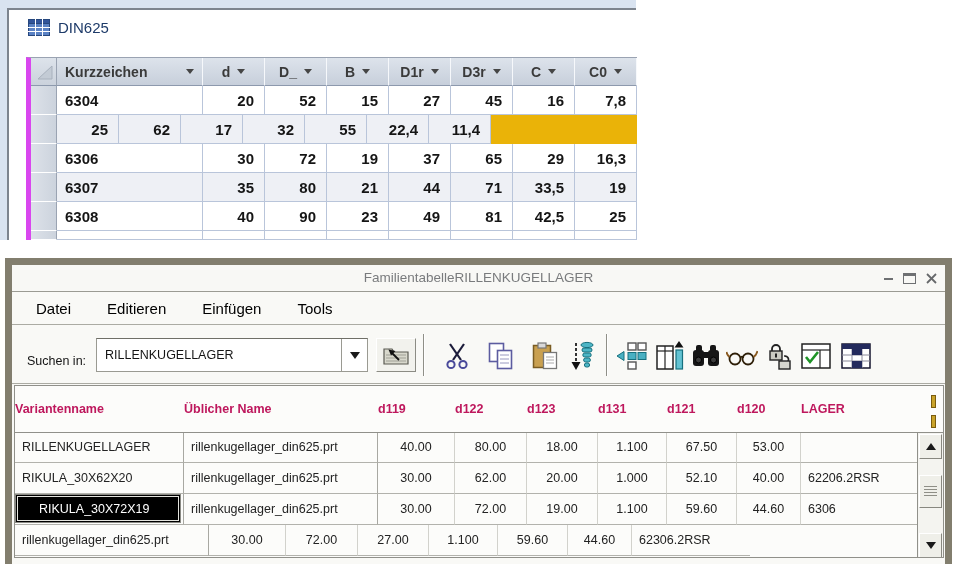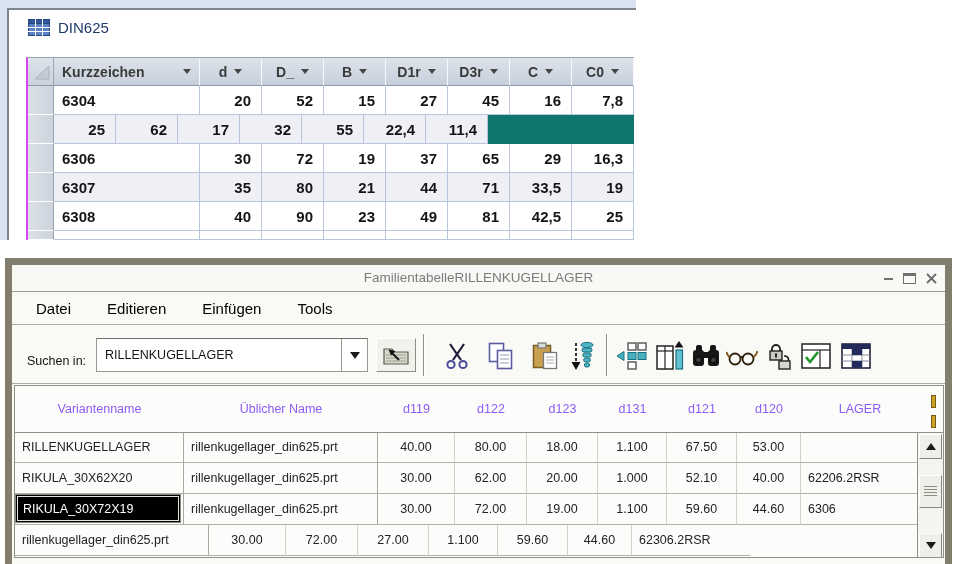--- a/index.html
+++ b/index.html
@@ -7,21 +7,21 @@
   body{position:relative;background:#fff;font-family:"Liberation Sans",sans-serif;overflow:hidden}
 
   
   #xl{position:absolute;left:0;top:0;width:636px;height:250px}
   .xl-blue-top{position:absolute;left:0;top:0;width:636px;height:9px;background:#d9e3f0;border-radius:7px 0 0 0}
   .xl-blue-left{position:absolute;left:0;top:0;width:8px;height:240px;background:#d9e3f0}
   .xl-dark-top{position:absolute;left:7px;top:8px;width:629px;height:2px;background:#7d848e;border-radius:4px 0 0 0}
   .xl-dark-left{position:absolute;left:7px;top:8px;width:2px;height:232px;background:#7d848e}
   .xl-title{position:absolute;left:28px;top:19px;display:flex;align-items:center;gap:8px}
   .xl-title span{font-size:15px;color:#1e3b69}
-  .xlt{position:absolute;left:26px;top:57px;border-left:2px solid #d946ef;border-top:1px solid #9aa3b2;background:#0f766e}
+  .xlt{position:absolute;left:26px;top:57px;border-left:5px solid #d946ef;border-top:1px solid #9aa3b2;background:#eab308}
   .xrow{display:flex}
   .xc{display:flex;align-items:center;height:29px;border-right:1px solid #b9c5da;border-bottom:1px solid #b9c5da;
       font-weight:bold;font-size:15px;color:#151515;background:#fff}
   .xc.num{justify-content:flex-end;padding-right:10px}
   .xc.name{padding-left:8px}
   .stripe .xc{background:#eef0f5}
   .hc{display:flex;align-items:center;height:28px;background:linear-gradient(#dde3eb,#c7cfdb);
       border-right:1px solid #f6f8fb;border-bottom:1px solid #8d99ad;color:#3a3a3a;font-weight:bold;font-size:14px}
   .hc.center{justify-content:center;gap:7px}
   .rhc{width:26px;height:29px;background:linear-gradient(90deg,#dde2e9,#ccd3dd);border-right:1px solid #9aa3b2;border-bottom:1px solid #fff}
@@ -43,29 +43,29 @@
   .combo .val{flex:1;font-size:12.5px;line-height:32px;padding-left:8px;color:#141414;white-space:nowrap;overflow:hidden}
   .combo .dd{width:26px;border-left:1px solid #9a9a92;display:flex;align-items:center;justify-content:center}
   .tri-dn{width:0;height:0;border-left:5px solid transparent;border-right:5px solid transparent;border-top:7px solid #1a1a1a}
   .raised{background:#f2f2ed;border:1px solid;border-color:#ffffff #8c8c84 #8c8c84 #ffffff;display:flex;align-items:center;justify-content:center}
   .fbtn{position:absolute;left:364px;top:12px;width:40px;height:34px}
   .vsep{position:absolute;top:8px;width:2px;height:42px;border-left:1px solid #8f8f87;border-right:1px solid #fff}
   .tbtn{position:absolute;top:12px;width:36px;height:36px;display:flex;align-items:center;justify-content:center;background:transparent;border:none}
 
   .ftable{position:absolute;left:2px;top:120px;width:930px;height:173px;background:#fcfcfa;border:1px solid #90908a;overflow:hidden}
   .fhead{display:flex;height:46px;align-items:center}
-  .fhead .fh{font-size:12.5px;font-weight:normal;color:#8b5cf6;text-align:center}
+  .fhead .fh{font-size:12.5px;font-weight:bold;color:#be185d;}
   .fhdiv{position:absolute;left:0;top:46px;width:930px;height:1px;background:#90908a}
   .frow{display:flex;height:31px}
   .fc{display:flex;align-items:center;font-size:12.5px;color:#232323;border-bottom:1px solid #b2b2ac;border-right:1px solid #d2d2cc}
   .fc.strongline{border-right:1px solid #a8a8a2}
   .fc.left{padding-left:7px}
   .fc.mid{justify-content:center}
   .selwrap{position:relative;padding-left:0 !important}
-  .selcell{position:absolute;left:0;top:0;right:2px;bottom:1px;background:#000;color:#fff;display:flex;align-items:center;padding-left:7px;border:1px solid #8a8a84;outline:1px solid #e4e4de;outline-offset:-3px}
+  .selcell{position:absolute;left:0;top:0;right:2px;bottom:1px;background:#000;color:#fff;display:flex;align-items:center;padding-left:23px;border:1px solid #8a8a84;outline:1px solid #e4e4de;outline-offset:-3px}
   .goldmark{position:absolute;width:5px;height:13px;background:#c9a32a;border:1px solid #7a5c0e}
 
   .sbar{position:absolute;right:0;top:47px;width:26px;height:126px;border-left:1px solid #90908a;background:#f4f4f0}
   .sbtn{position:absolute;left:1px;width:23px;height:25px;background:#efefe9;border:1px solid;border-color:#ffffff #87877f #87877f #ffffff;display:flex;align-items:center;justify-content:center}
   .tri-up{width:0;height:0;border-left:5px solid transparent;border-right:5px solid transparent;border-bottom:7px solid #1a1a1a}
   .thumb{position:absolute;left:1px;top:42px;width:23px;height:33px;background:#efefe9;border:1px solid;border-color:#ffffff #87877f #87877f #ffffff;display:flex;align-items:center;justify-content:center}
   .grip{width:13px;height:11px;background:repeating-linear-gradient(to bottom,#8e8e86 0 1px,transparent 1px 3px)}
 </style>
 </head>
 <body>

